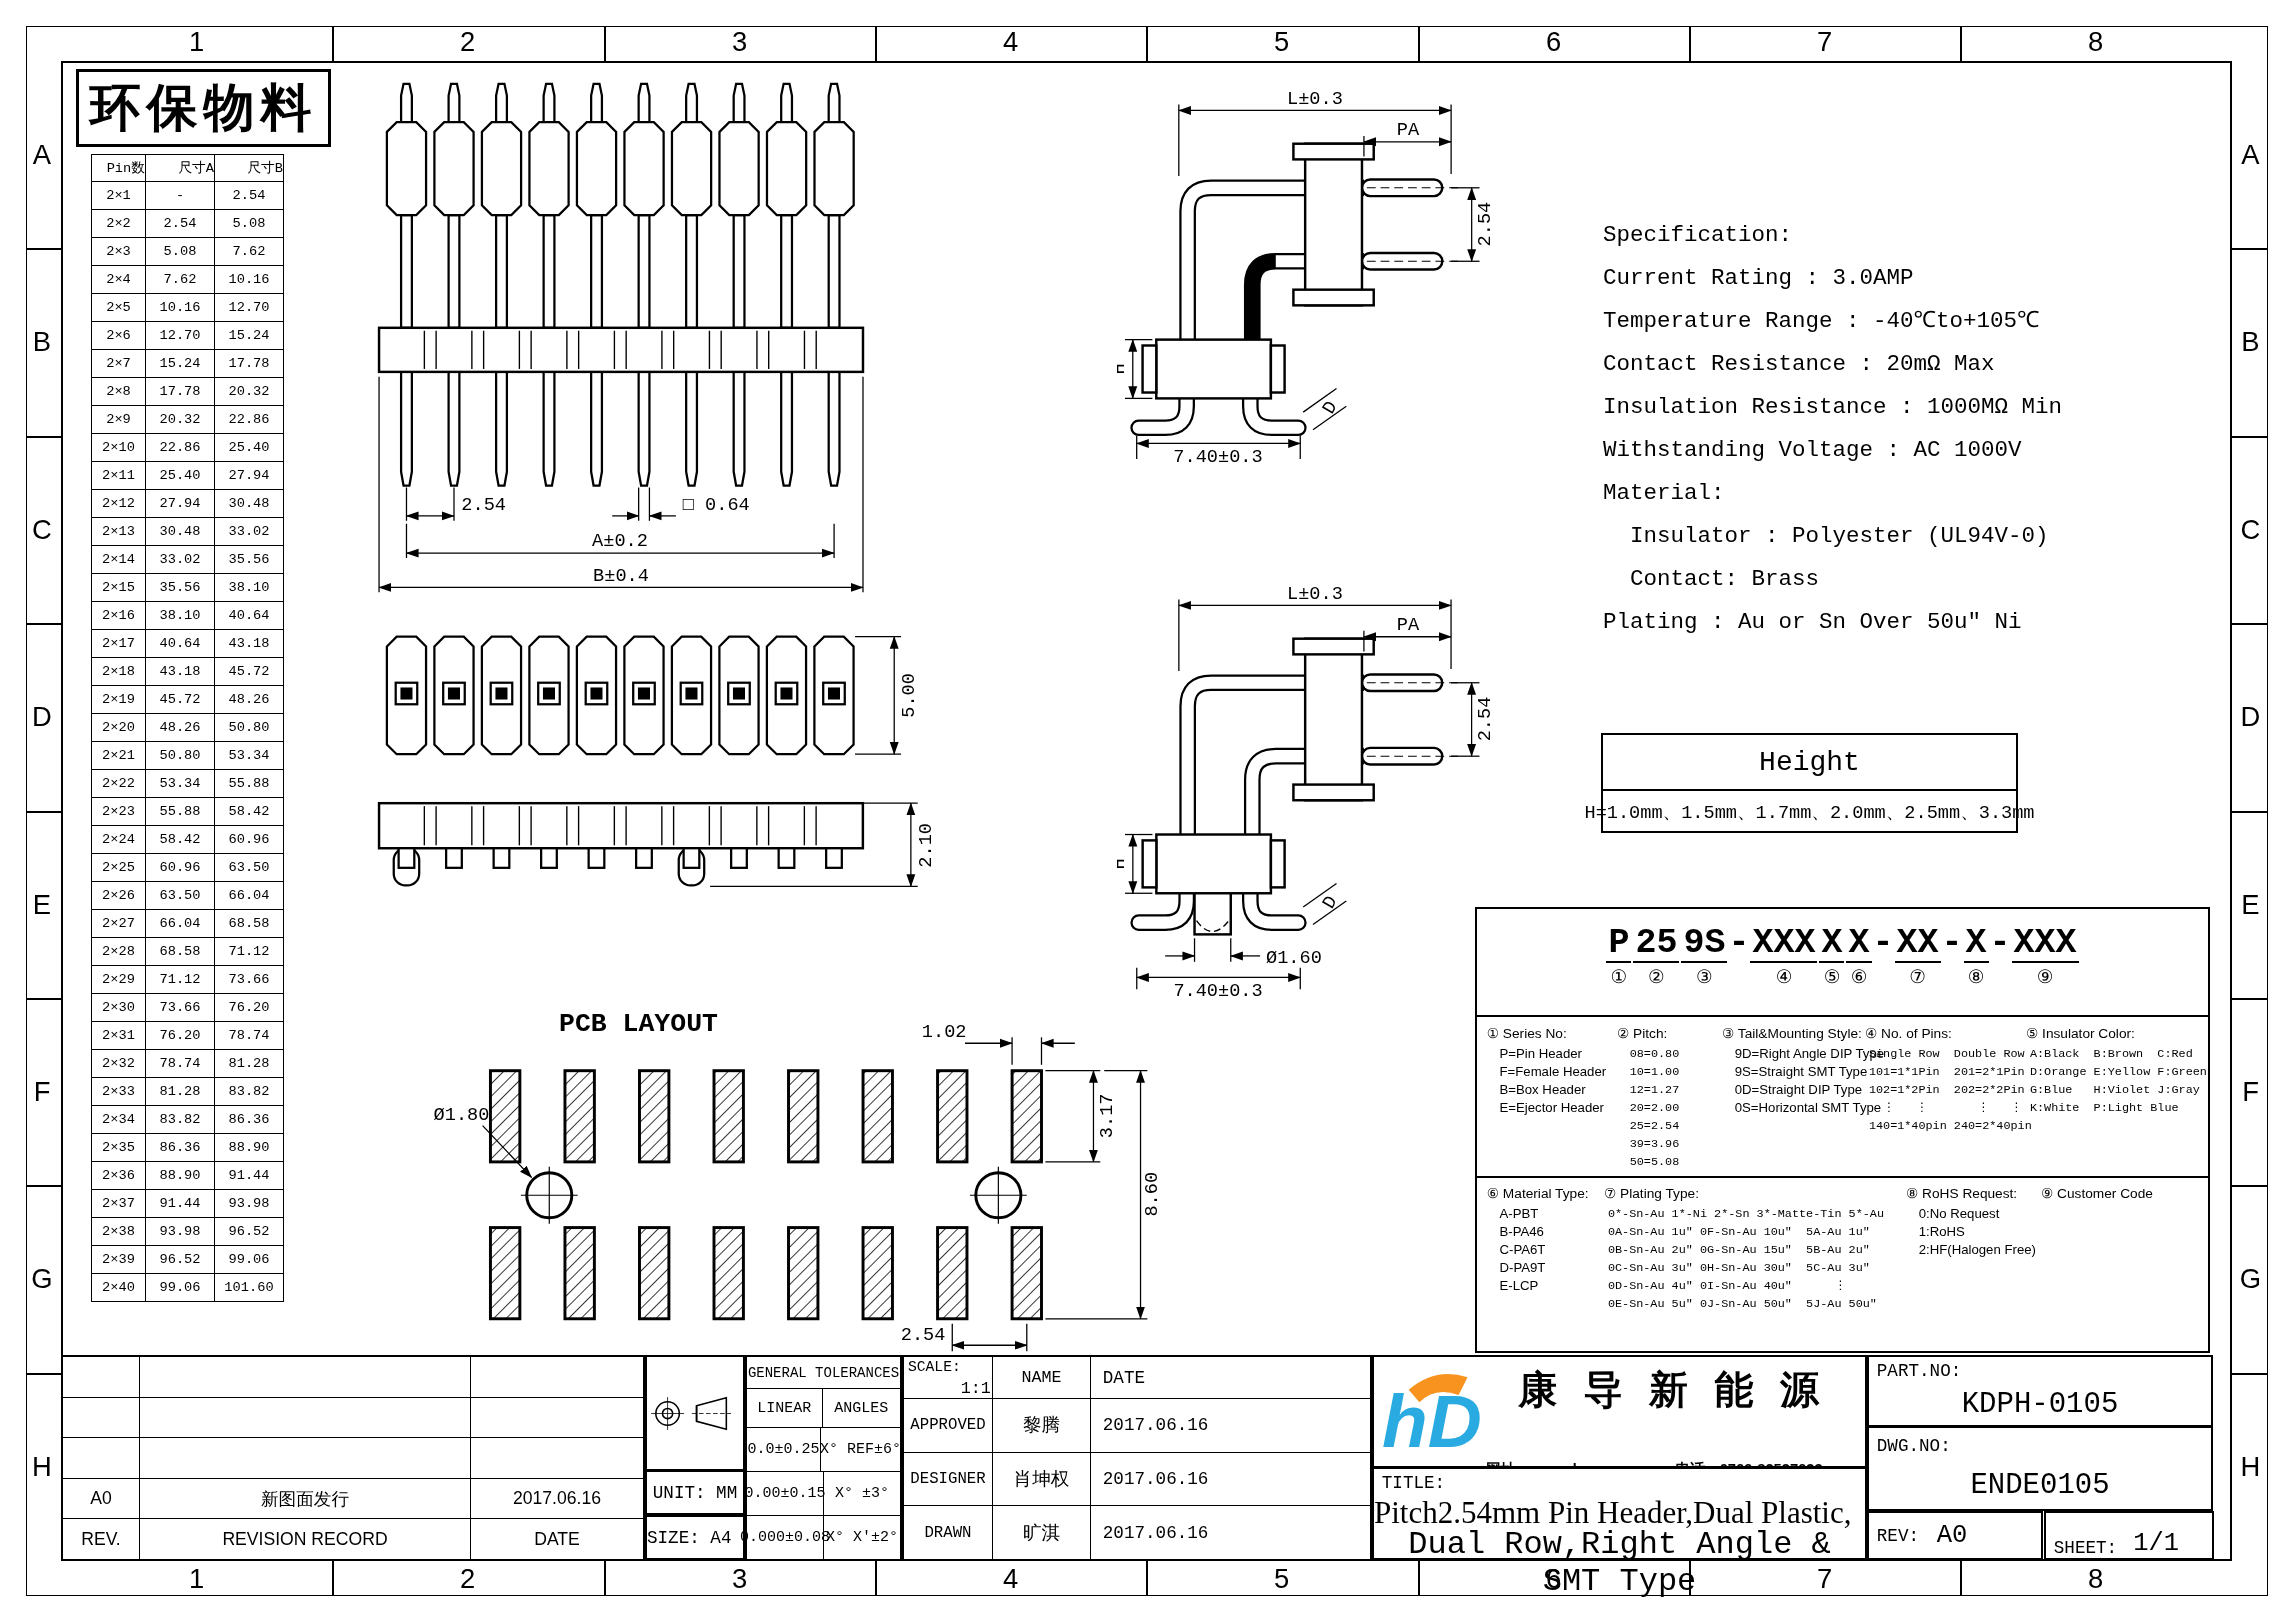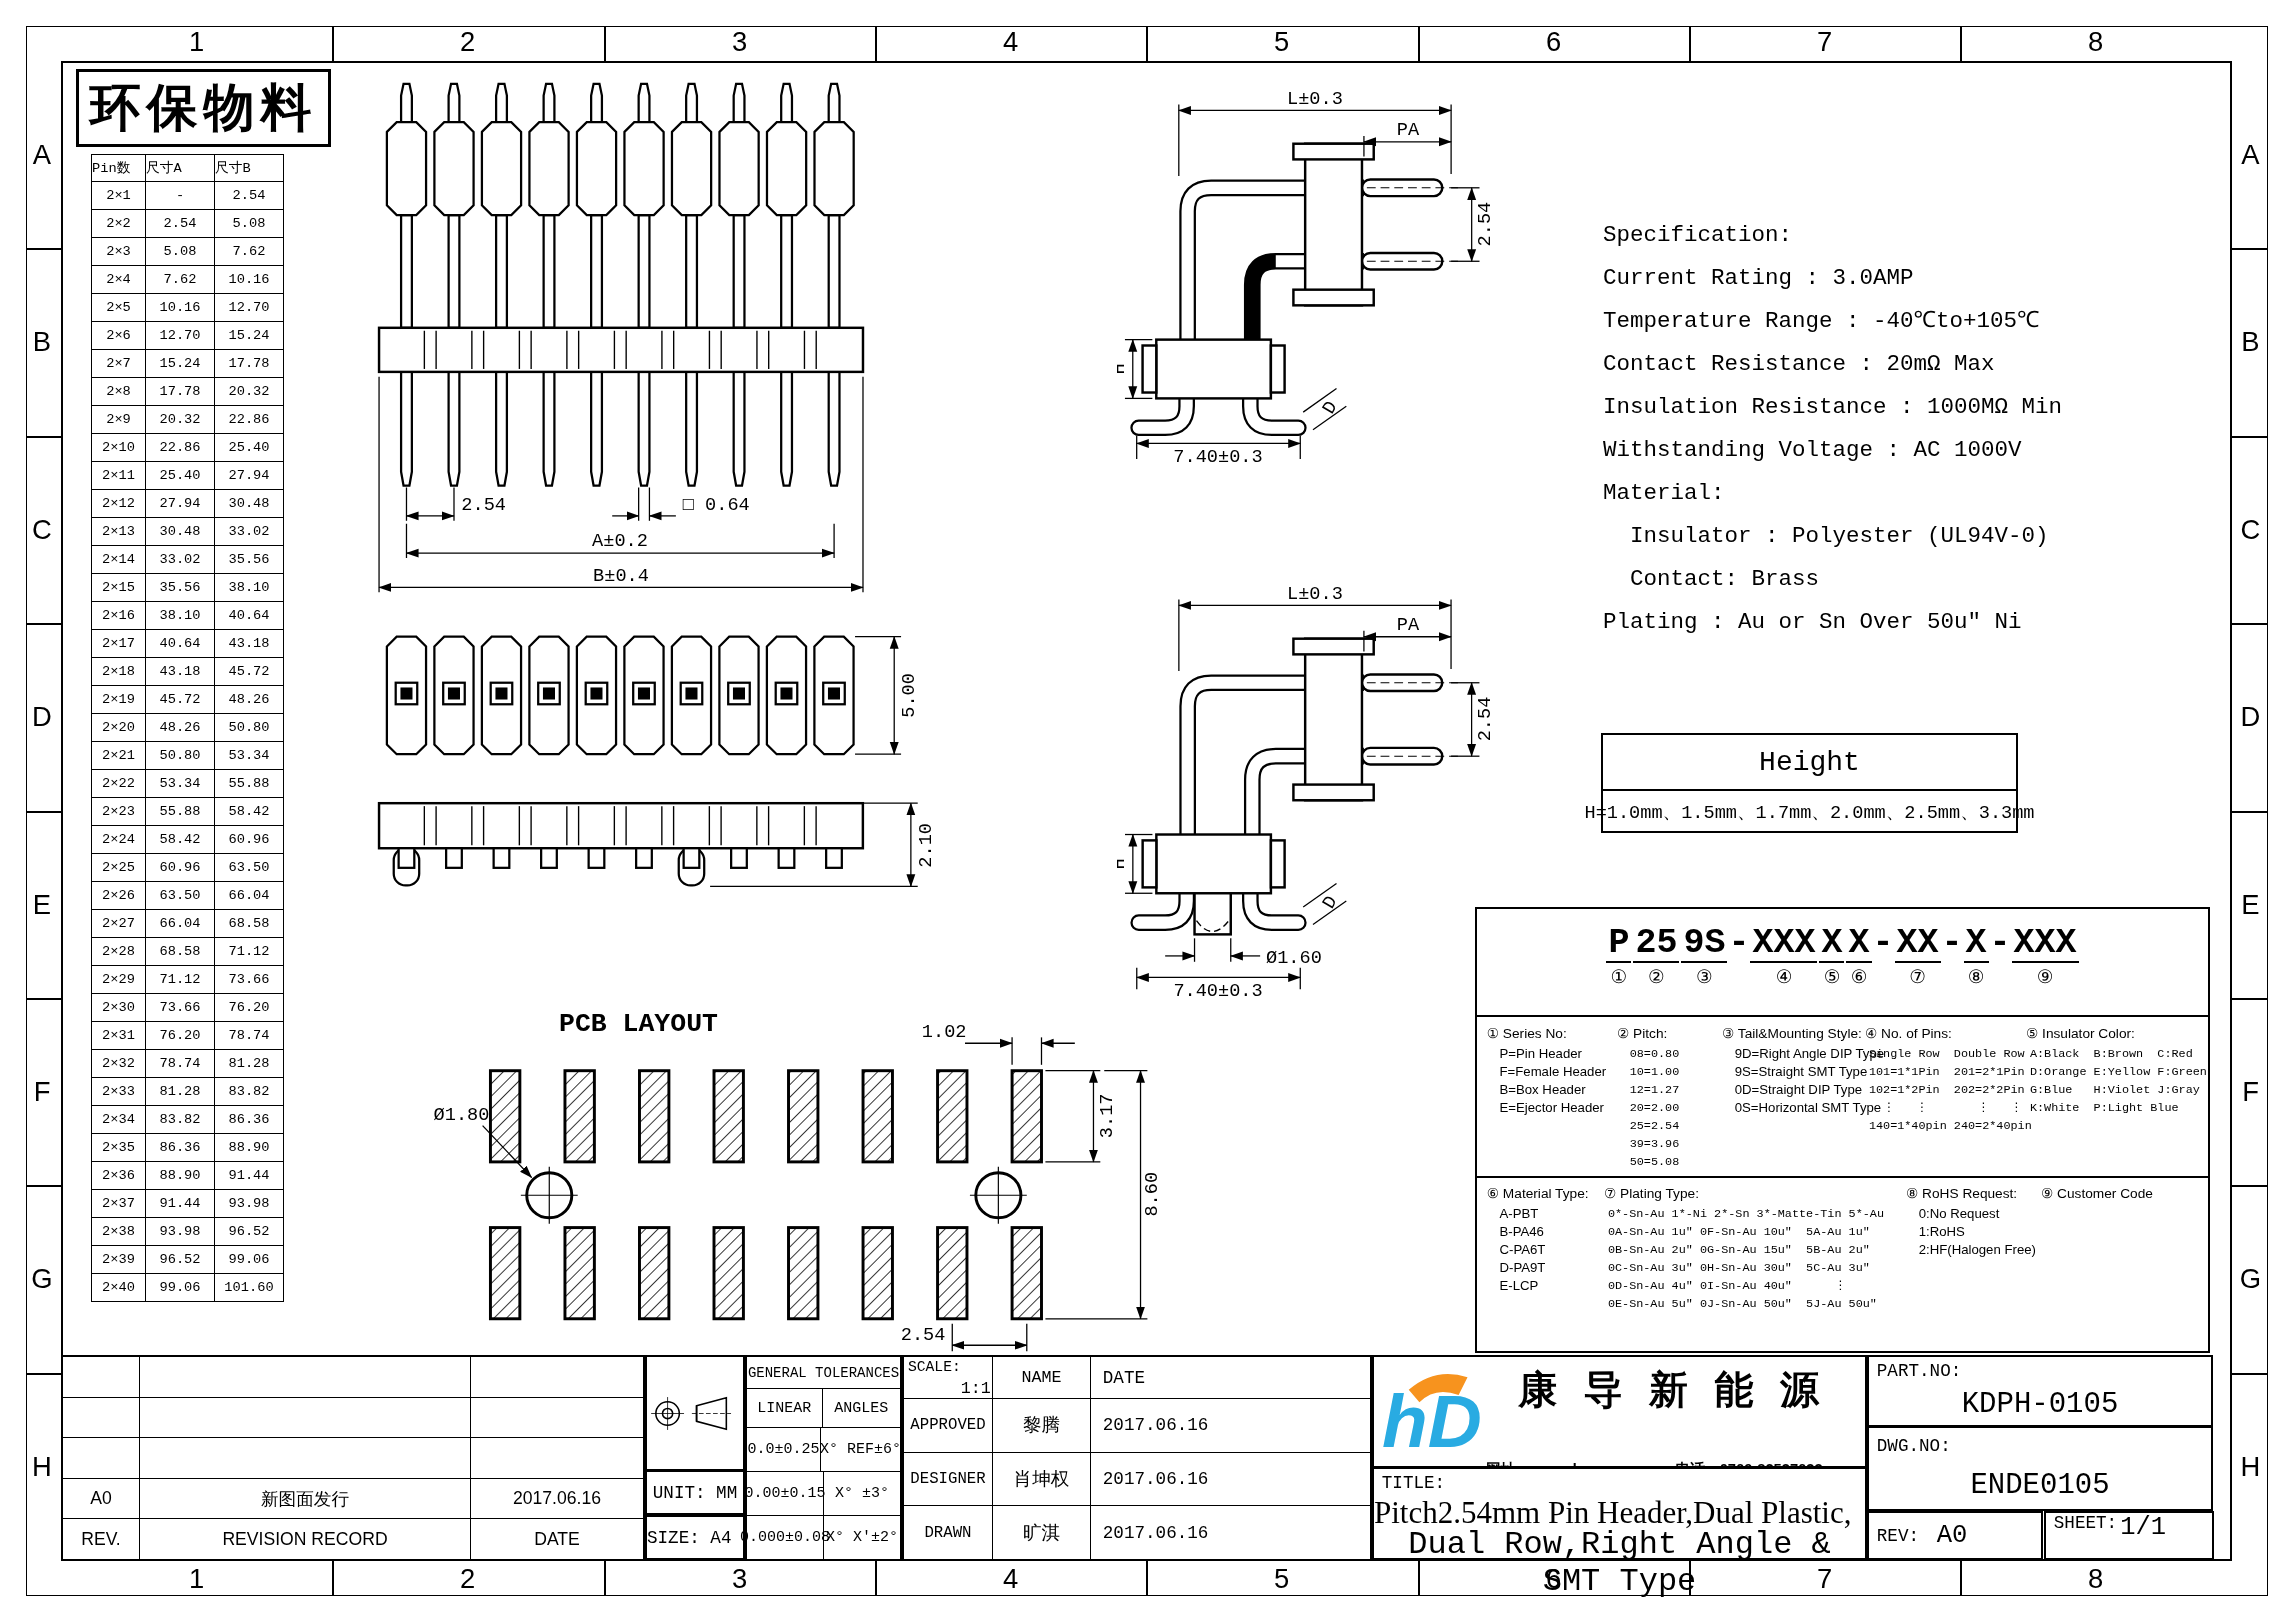--- a/index.html
+++ b/index.html
@@ -12,21 +12,21 @@
   .grid-label{position:absolute;display:flex;align-items:center;justify-content:center;
               font-size:27.4px;font-family:"Liberation Sans",sans-serif}
   .tick{position:absolute;background:#000}
 
   .stamp{left:76px;top:69px;width:255px;height:78px;border:3.9px solid #000;background:#fff;
          display:flex;align-items:center;justify-content:center;
          font-size:51px;font-weight:bold;letter-spacing:5.9px}
 
   table.pin-table{position:absolute;left:91px;top:154px;border-collapse:collapse;
                   font-family:"Liberation Mono",monospace;background:#fff}
-  .pin-table th{width:54px;height:27.4px;border:1.6px solid #000;font-weight:normal;font-size:13.7px;text-align:left}
+  .pin-table th{width:54px;height:27.4px;border:1.6px solid #000;font-weight:normal;font-size:13.7px;text-align:right}
   .pin-table th+th{width:69px}
   .pin-table td{height:28px;border:1.6px solid #000;font-size:13.7px;text-align:center}
 
   .spec{left:1603px;top:214px;font-family:"Liberation Mono",monospace;font-size:22.5px;line-height:43px}
   .spec div{white-space:pre}
 
   .height-box{left:1601px;top:733px;width:417px;height:100px;border:2.5px solid #000}
   .hb-title{height:56px;border-bottom:2.5px solid #000;display:flex;align-items:center;justify-content:center;
             font-size:28px;font-family:"Liberation Mono",monospace}
   .hb-value{height:42px;display:flex;align-items:center;justify-content:center;
@@ -956,18 +956,18 @@
     <div class="big-val" style="position:absolute;left:0;top:31px;width:100%;text-align:center">KDPH-0105</div>
   </div>
   <div class="tb-cell" style="left:1867px;top:1426px;width:346px;height:85px">
     <span class="lbl" style="position:absolute;left:7.8px;top:7.8px">DWG.NO:</span>
     <div class="big-val" style="position:absolute;left:0;top:41px;width:100%;text-align:center">ENDE0105</div>
   </div>
   <div class="tb-cell" style="left:1867px;top:1511px;width:176px;height:49px;display:flex;align-items:center;gap:17.6px;padding-left:7.8px">
     <span class="lbl">REV:</span>
     <span style="font-size:25.5px;font-family:'Liberation Mono',monospace">A0</span>
   </div>
-  <div class="tb-cell" style="left:2044px;top:1511px;width:170px;height:49px;display:flex;align-items:flex-start;gap:3px;padding-left:7.8px">
+  <div class="tb-cell" style="left:2044px;top:1511px;width:170px;height:49px;display:flex;align-items:flex-end;gap:16px;padding-left:7.8px">
     <span class="lbl">SHEET:</span>
     <span style="font-size:25.5px;font-family:'Liberation Mono',monospace">1/1</span>
   </div>
 </div>
 
 
 </body></html>

